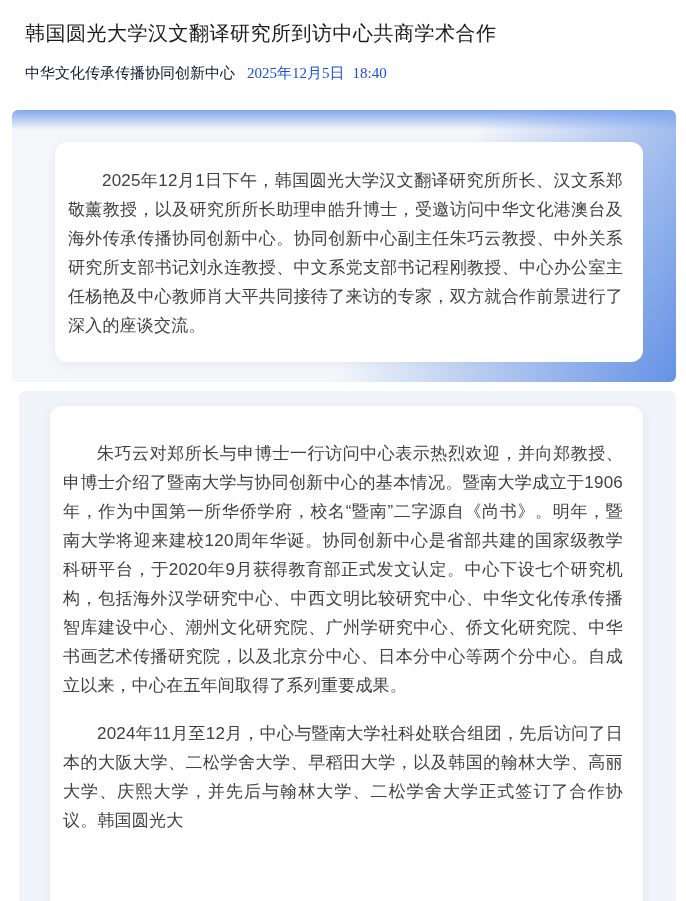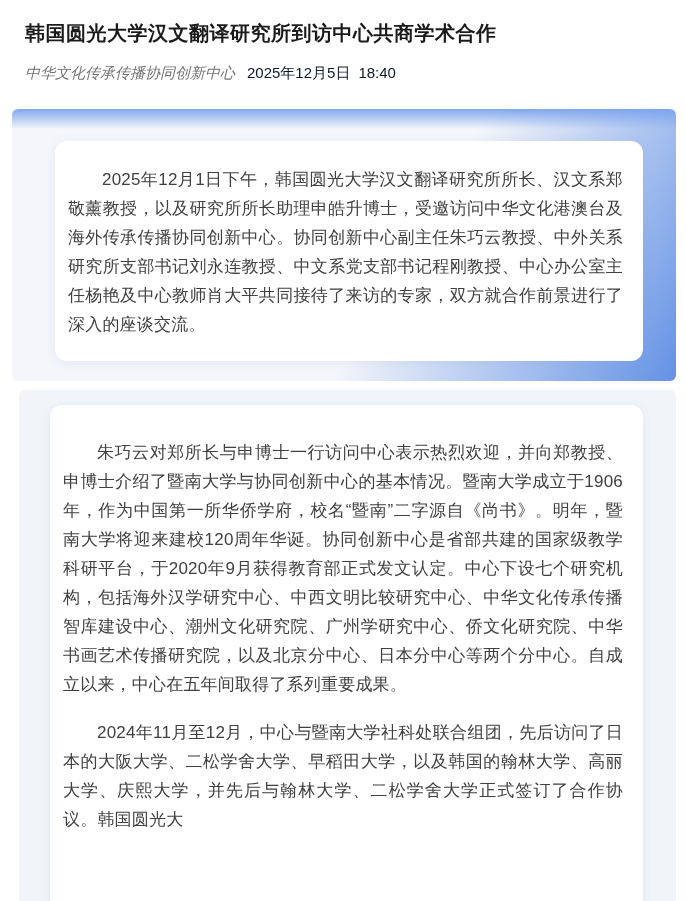--- a/index.html
+++ b/index.html
@@ -7,36 +7,36 @@
     width: 686px; height: 901px;
     background: #ffffff;
     overflow: hidden;
     font-family: "Liberation Sans", sans-serif;
   }
   .article { width: 686px; }
 
   .article-title {
     margin: 19px 25px 0 25px;
     font-size: 20px;
-    font-weight: bold;
+    font-weight: normal;
     color: #1a1a1a;
     line-height: 1.45;
     letter-spacing: 0.5px;
   }
 
   .meta-row {
     margin: 15px 25px 0 25px;
     display: flex;
     align-items: baseline;
     gap: 12px;
     font-size: 15px;
     line-height: 1.3;
   }
-  .account-name { color: #737373; cursor: pointer; font-style: italic; }
-  .meta-date, .meta-time { color: #0f172a; }
+  .account-name { color: #0f172a; cursor: pointer; }
+  .meta-date, .meta-time { color: #1d4ed8; font-family: Liberation Serif, serif; }
   .meta-time { margin-left: -4px; text-align: center; }
 
   .panel {
     margin: 26px 10px 0 12px;
     border-radius: 6px;
   }
   .panel-blue {
     padding: 32px 33px 20px 43px;
     background:
       linear-gradient(180deg, rgba(124,163,238,0.95) 0px, rgba(245,247,251,0) 20px),

